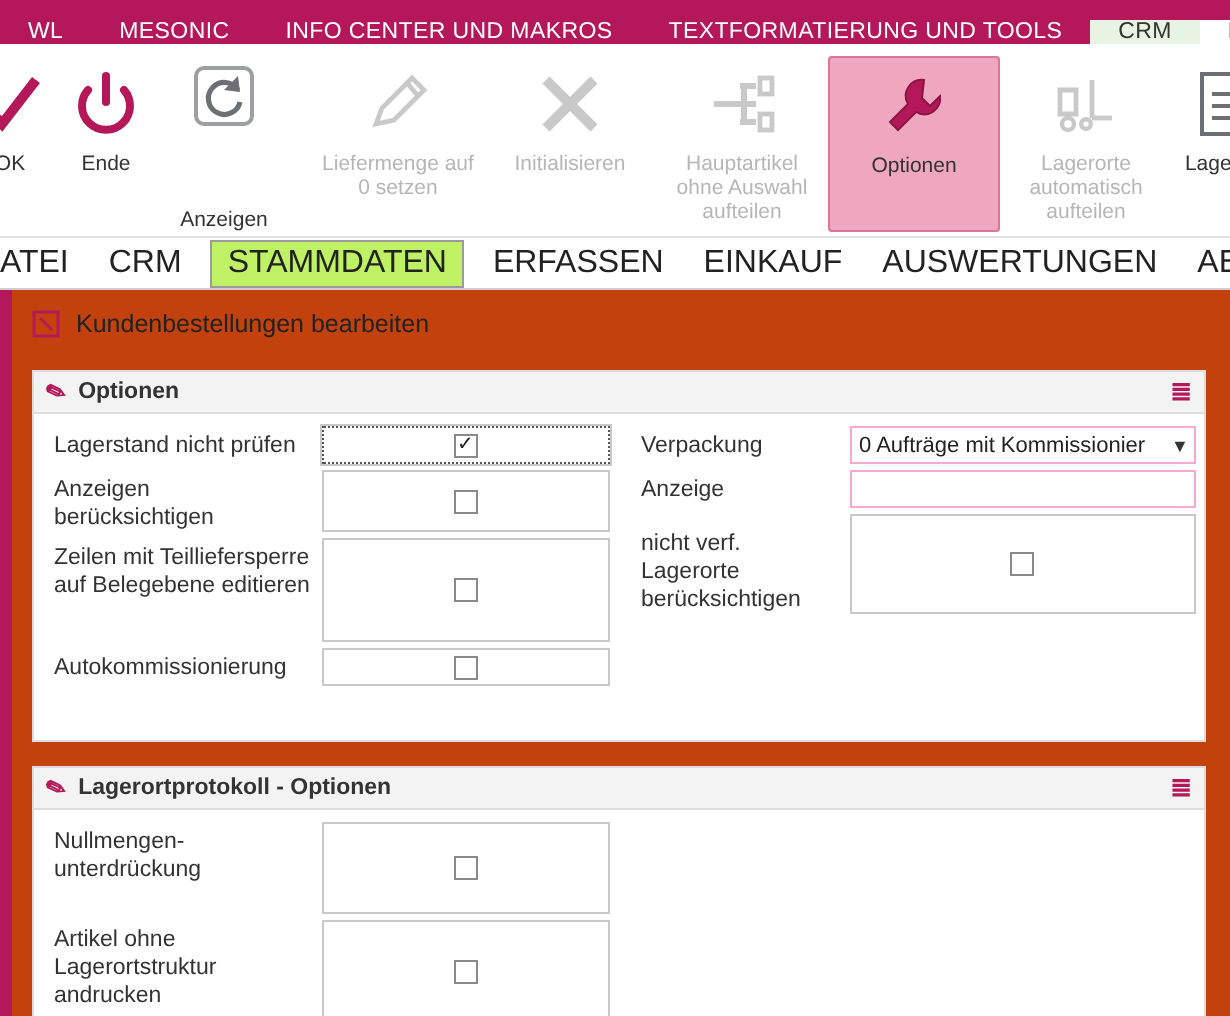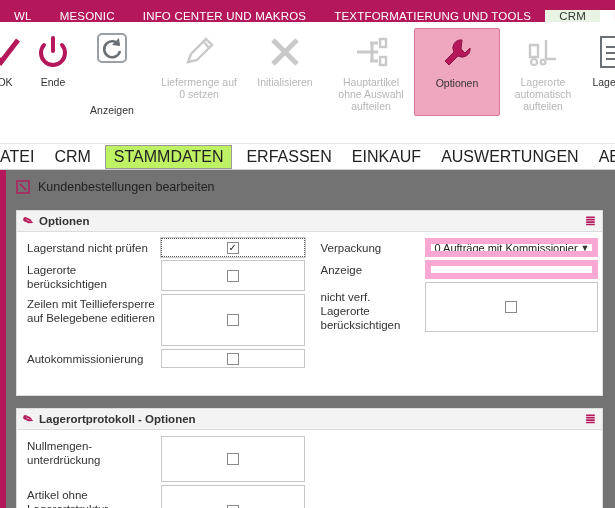--- a/index.html
+++ b/index.html
@@ -34,21 +34,21 @@
     color: #333;
   }
   .ribbon-tabs .tab.active {
     background: #ffffff;
     color: #b5185a;
   }
 
   
   .ribbon-body {
     position: relative;
-    height: 122px;
+    height: 97px;
     background: #ffffff;
     border-bottom: 1px solid #e3e3e3;
     display: flex;
     align-items: flex-start;
     padding-top: 6px;
     overflow: hidden;
   }
   .rb-item {
     width: 86px;
     min-width: 86px;
@@ -101,21 +101,21 @@
     border: 1px solid #9a9a9a;
     background: #bef264;
     padding: 2px 8px;
     margin: 0 4px;
   }
 
   
   .doc {
     position: relative;
     height: calc(508px - 22px - 97px - 26px);
-    background: #737373;
+    background: #c2410c;
     border-left: 6px solid #b5185a;
   }
   .doc-title {
     display: flex;
     align-items: center;
     gap: 8px;
     padding: 10px 0 10px 10px;
     font-size: 12.5px;
     color: #222;
   }
@@ -201,21 +201,21 @@
     display: inline-flex;
     align-items: center;
     justify-content: center;
     font-size: 10px;
     line-height: 10px;
     color: #222;
   }
 
   .combo {
     flex: 1;
-    border: 6px solid #f9a8d4;
+    border: 1px solid #f9a8d4;
     background: #ffffff;
     height: 19px;
     display: flex;
     align-items: center;
     font-size: 11px;
     color: #222;
     padding-left: 4px;
     overflow: hidden;
     white-space: nowrap;
   }
@@ -378,21 +378,21 @@
       <div class="col left">
 
         <div class="row">
           <div class="lbl">Lagerstand nicht prüfen</div>
           <div class="field focus">
             <span class="chk">✓</span>
           </div>
         </div>
 
         <div class="row">
-          <div class="lbl">Lagerorte berücksichtigen</div>
+          <div class="lbl">Anzeigen berücksichtigen</div>
           <div class="field">
             <span class="chk"></span>
           </div>
         </div>
 
 
         <div class="row">
           <div class="lbl">Zeilen mit Teilliefersperre auf Belegebene editieren</div>
           <div class="field tall">
             <span class="chk"></span>

